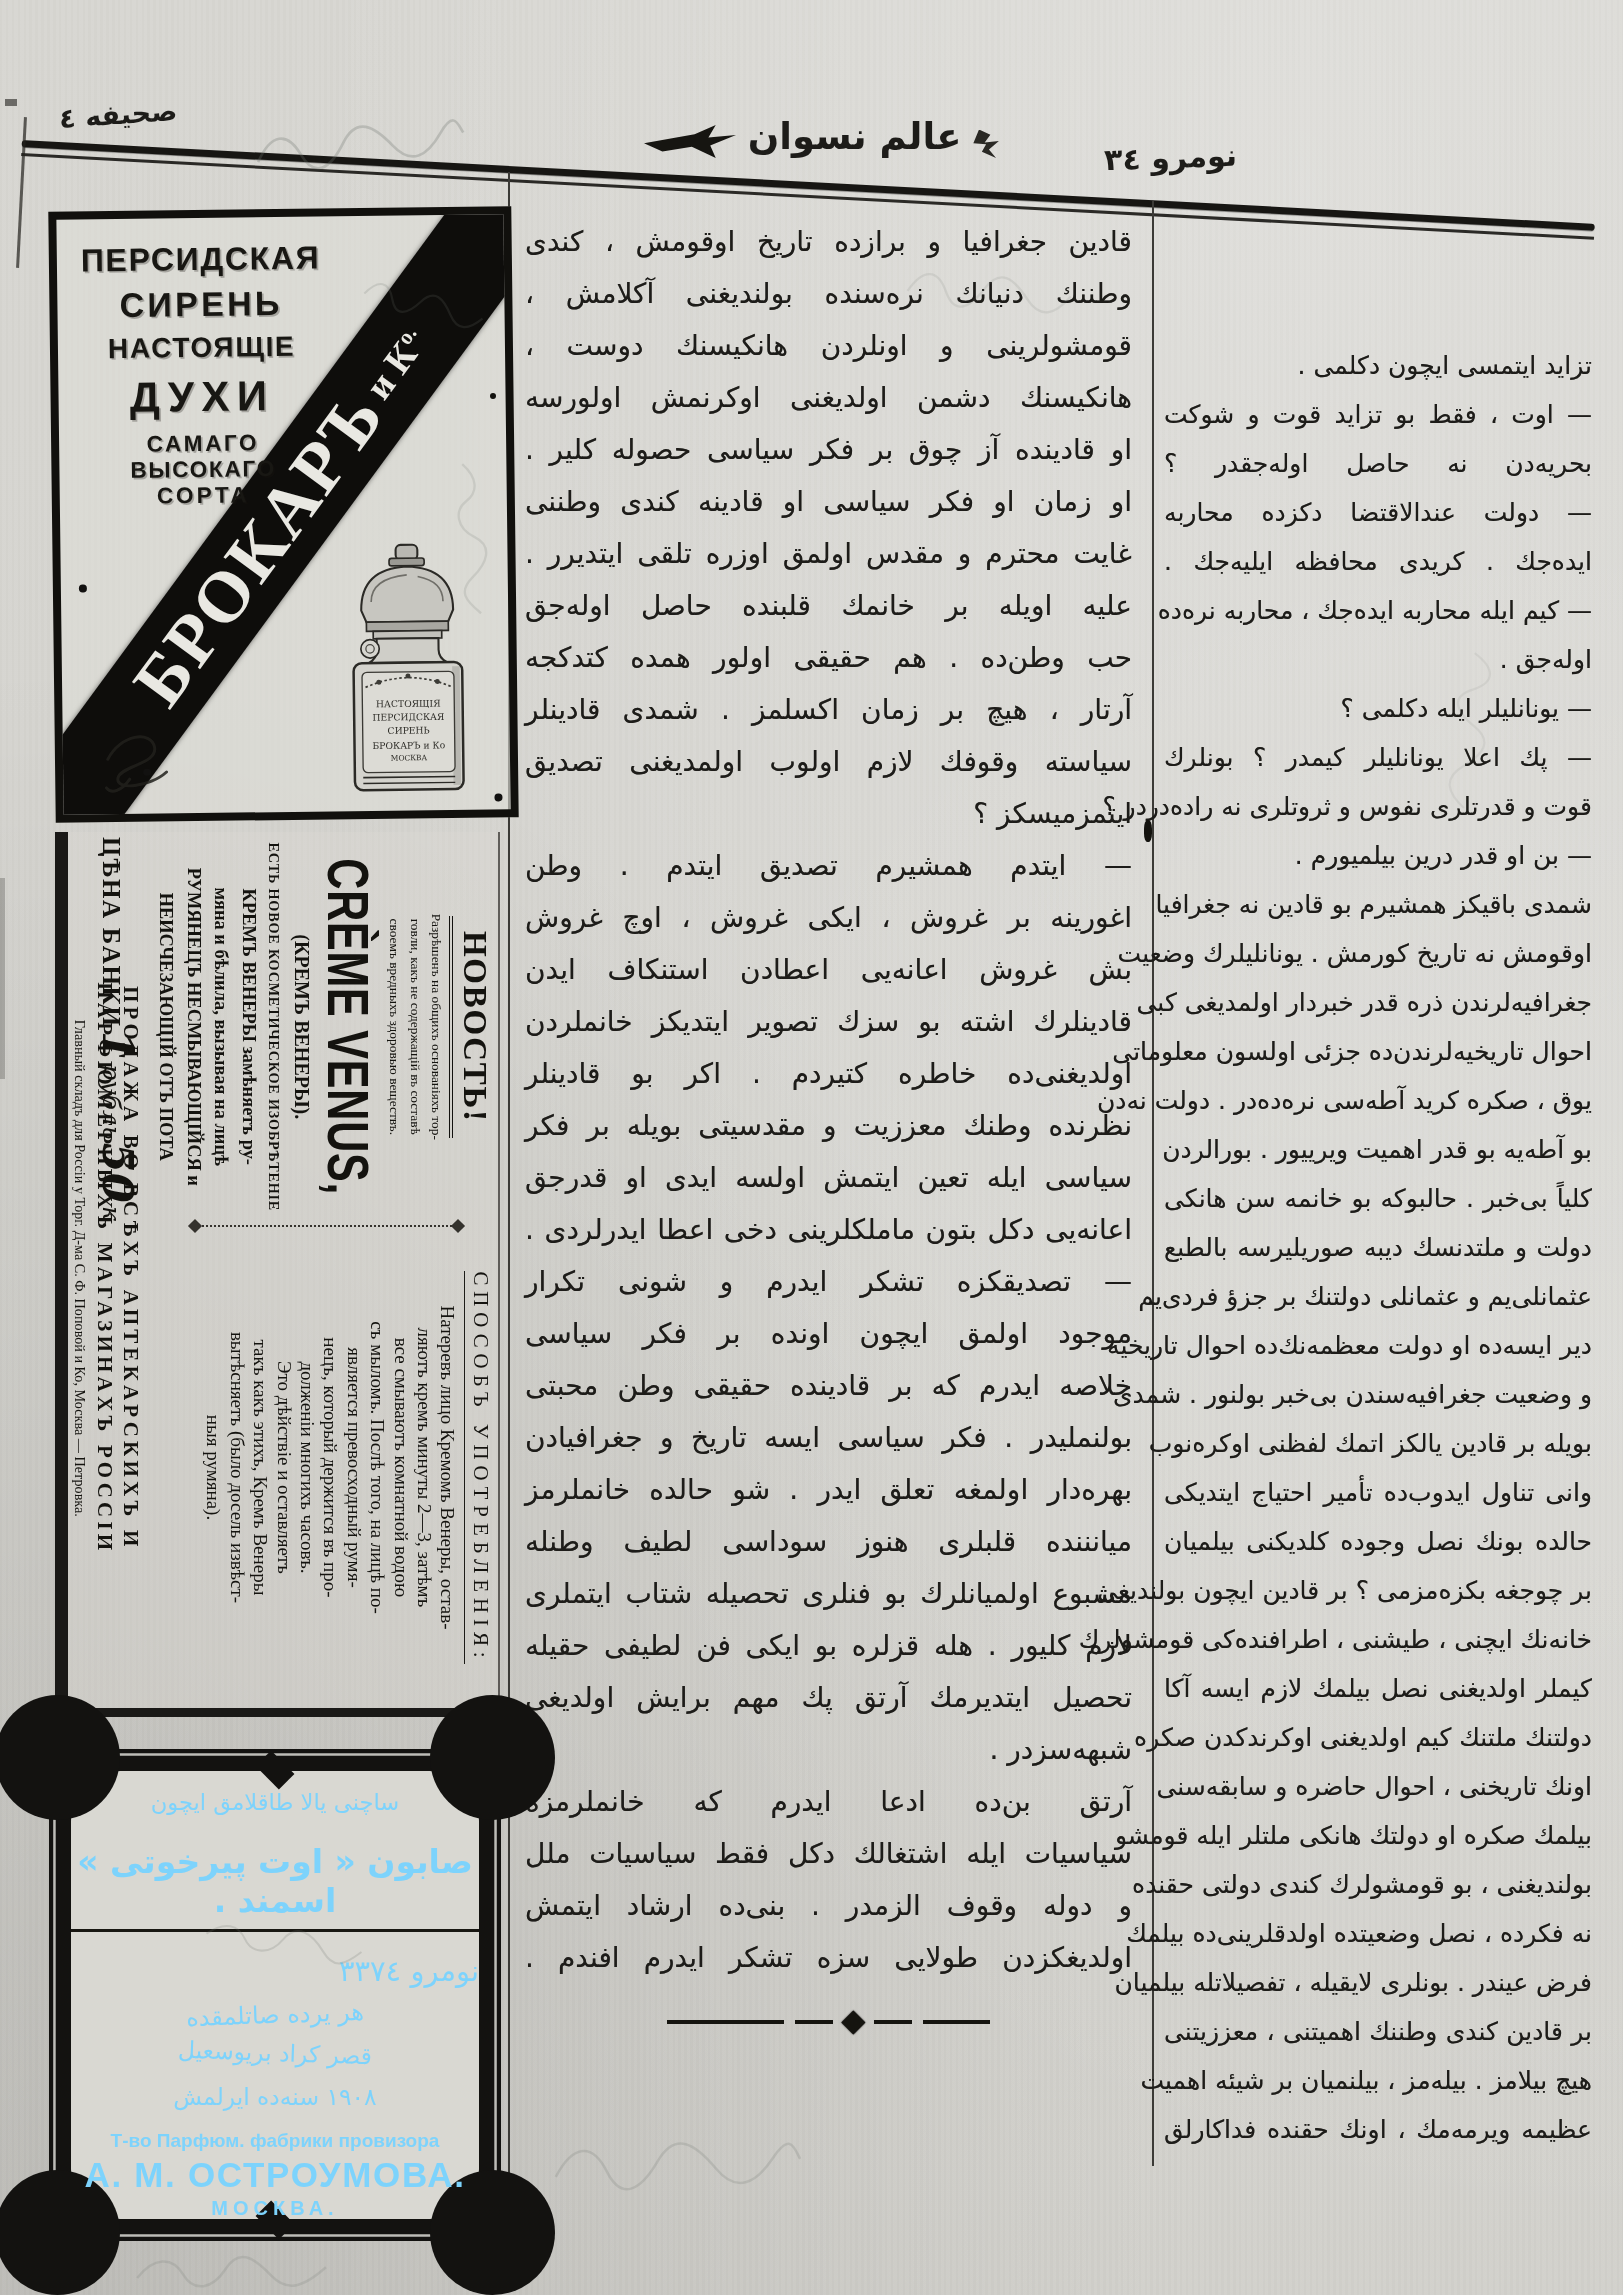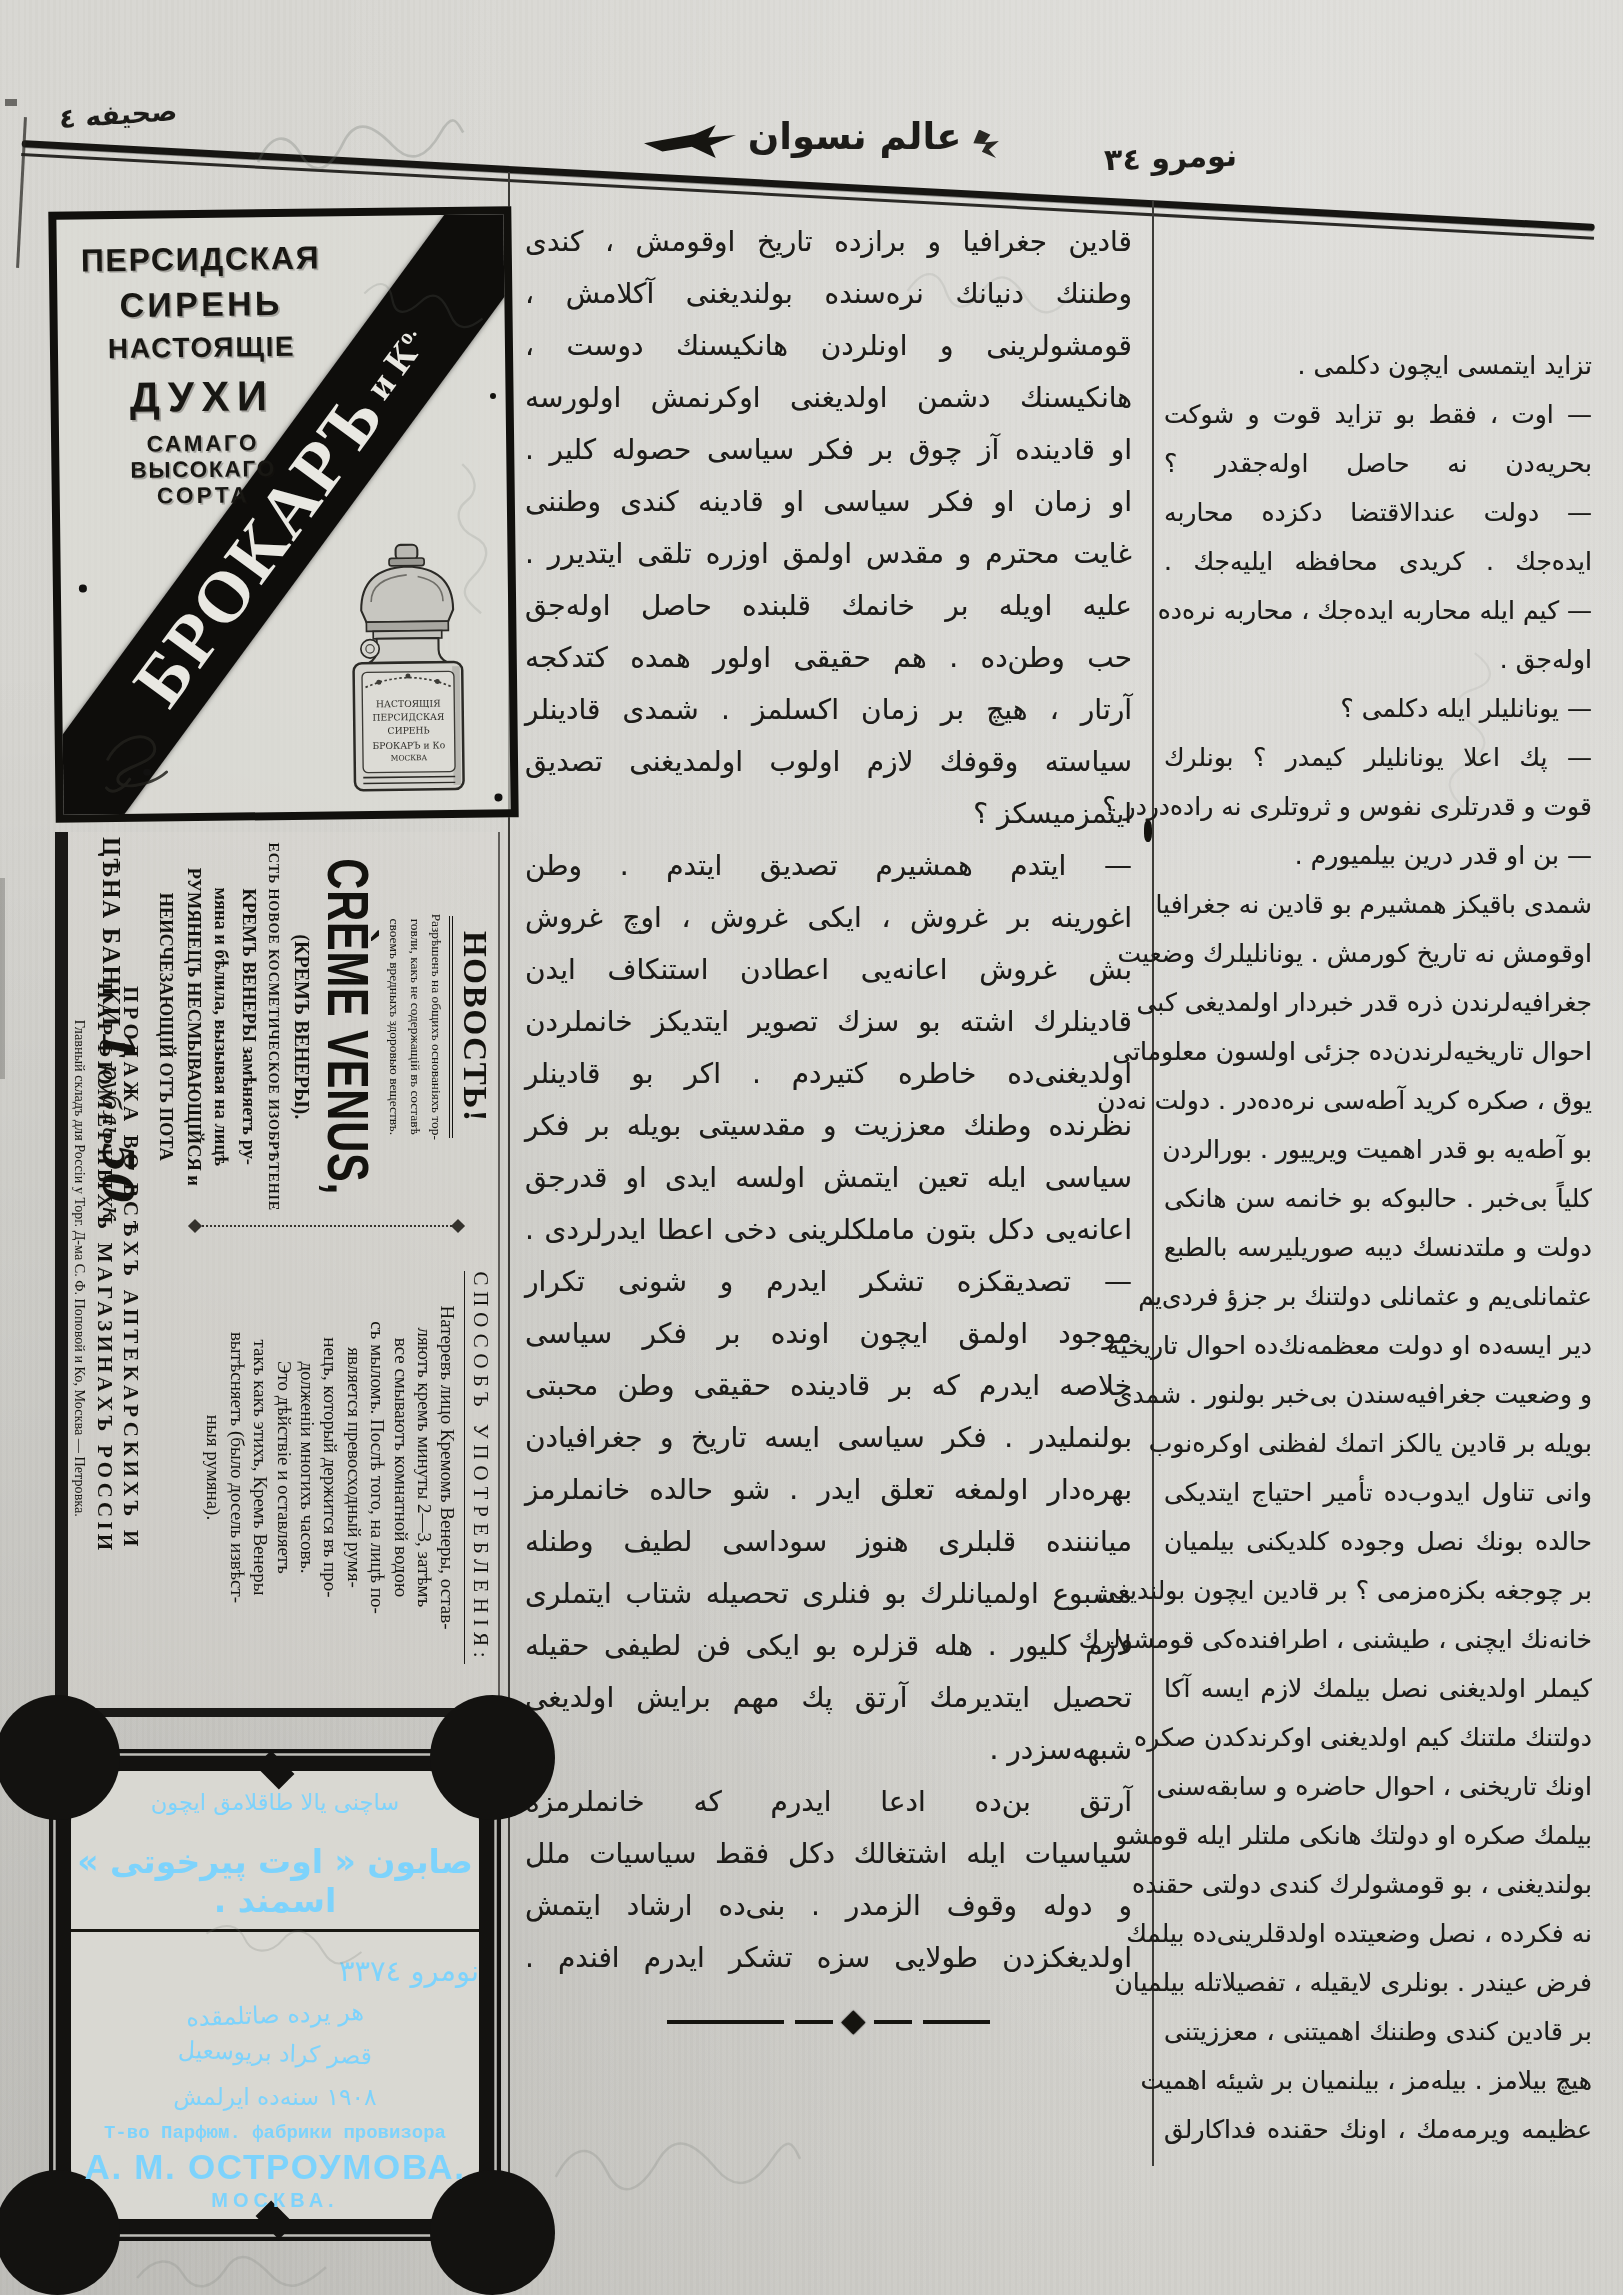--- a/index.html
+++ b/index.html
@@ -96,21 +96,21 @@
   .ad3-panel{position:absolute;inset:22px;background:#d9d8d2;border-radius:50px;overflow:hidden;}
   .ad3 .bite{position:absolute;width:125px;height:125px;border-radius:50%;background:#131210;}
   .ad3 .fin{position:absolute;left:50%;width:33px;height:22px;background:#131210;transform:translateX(-50%) rotate(45deg);}
   .ad3-content{position:absolute;inset:22px;text-align:center;direction:rtl;color:#7dd3fc;padding-top:18.4px;box-sizing:border-box;}
   .a3-l1{font-size:22.6px;}
   .a3-title{display:inline-block;font-size:33px;font-weight:bold;border-bottom:3.3px solid #181712;padding:5px 5px 8.4px;margin-top:22px;}
   .a3-num{font-size:29px;margin-top:22px;text-align:right;}
   .a3-hand{font-size:24px;margin-top:13.4px;transform:rotate(-2deg);}
   .a3-hand2{font-size:23.4px;margin-top:10px;transform:rotate(2deg);}
   .a3-hand3{font-size:23.4px;margin-top:16px;}
-  .a3-ru{font-family:Liberation Mono, monospace;font-weight:bold;font-size:19px;margin-top:11px;direction:ltr;}
+  .a3-ru{font-family:Liberation Sans, sans-serif;font-weight:bold;font-size:19px;margin-top:19px;direction:ltr;}
   .a3-name{font-family:"Liberation Sans",sans-serif;font-weight:bold;font-size:35px;letter-spacing:1.7px;margin-top:3.3px;direction:ltr;}
   .a3-city{font-family:"Liberation Sans",sans-serif;font-weight:bold;font-size:20px;letter-spacing:5px;margin-top:1.7px;direction:ltr;}
   
   .scribble{position:absolute;pointer-events:none;}
   .speck{position:absolute;background:#14130f;border-radius:50%;}
   .edge-mark{position:absolute;background:#23221e;}
 </style>
 </head>
 <body>
 

